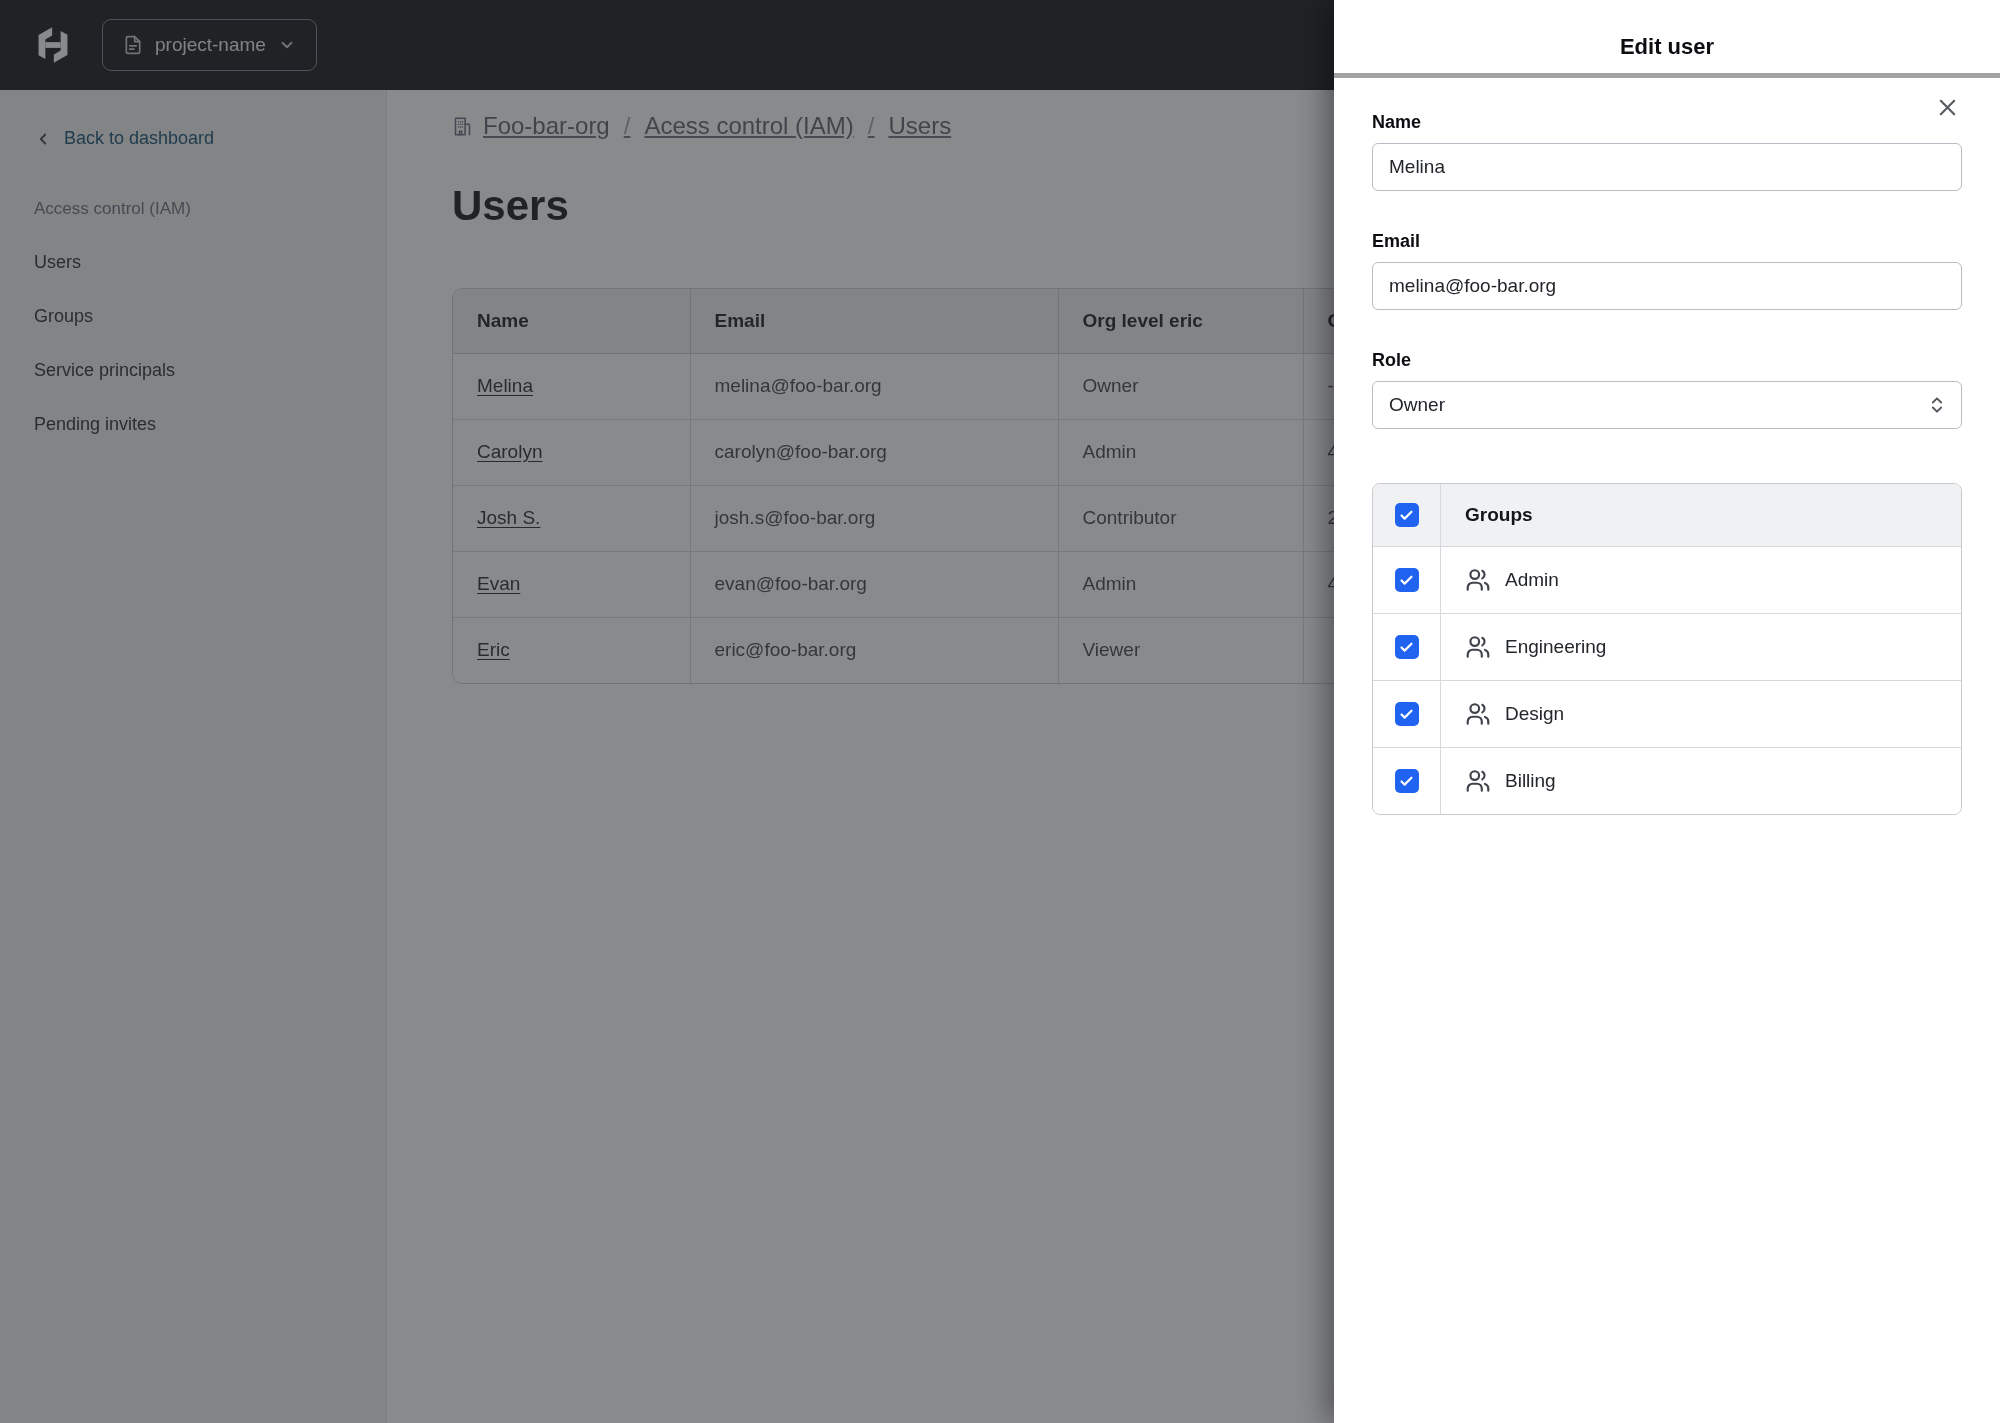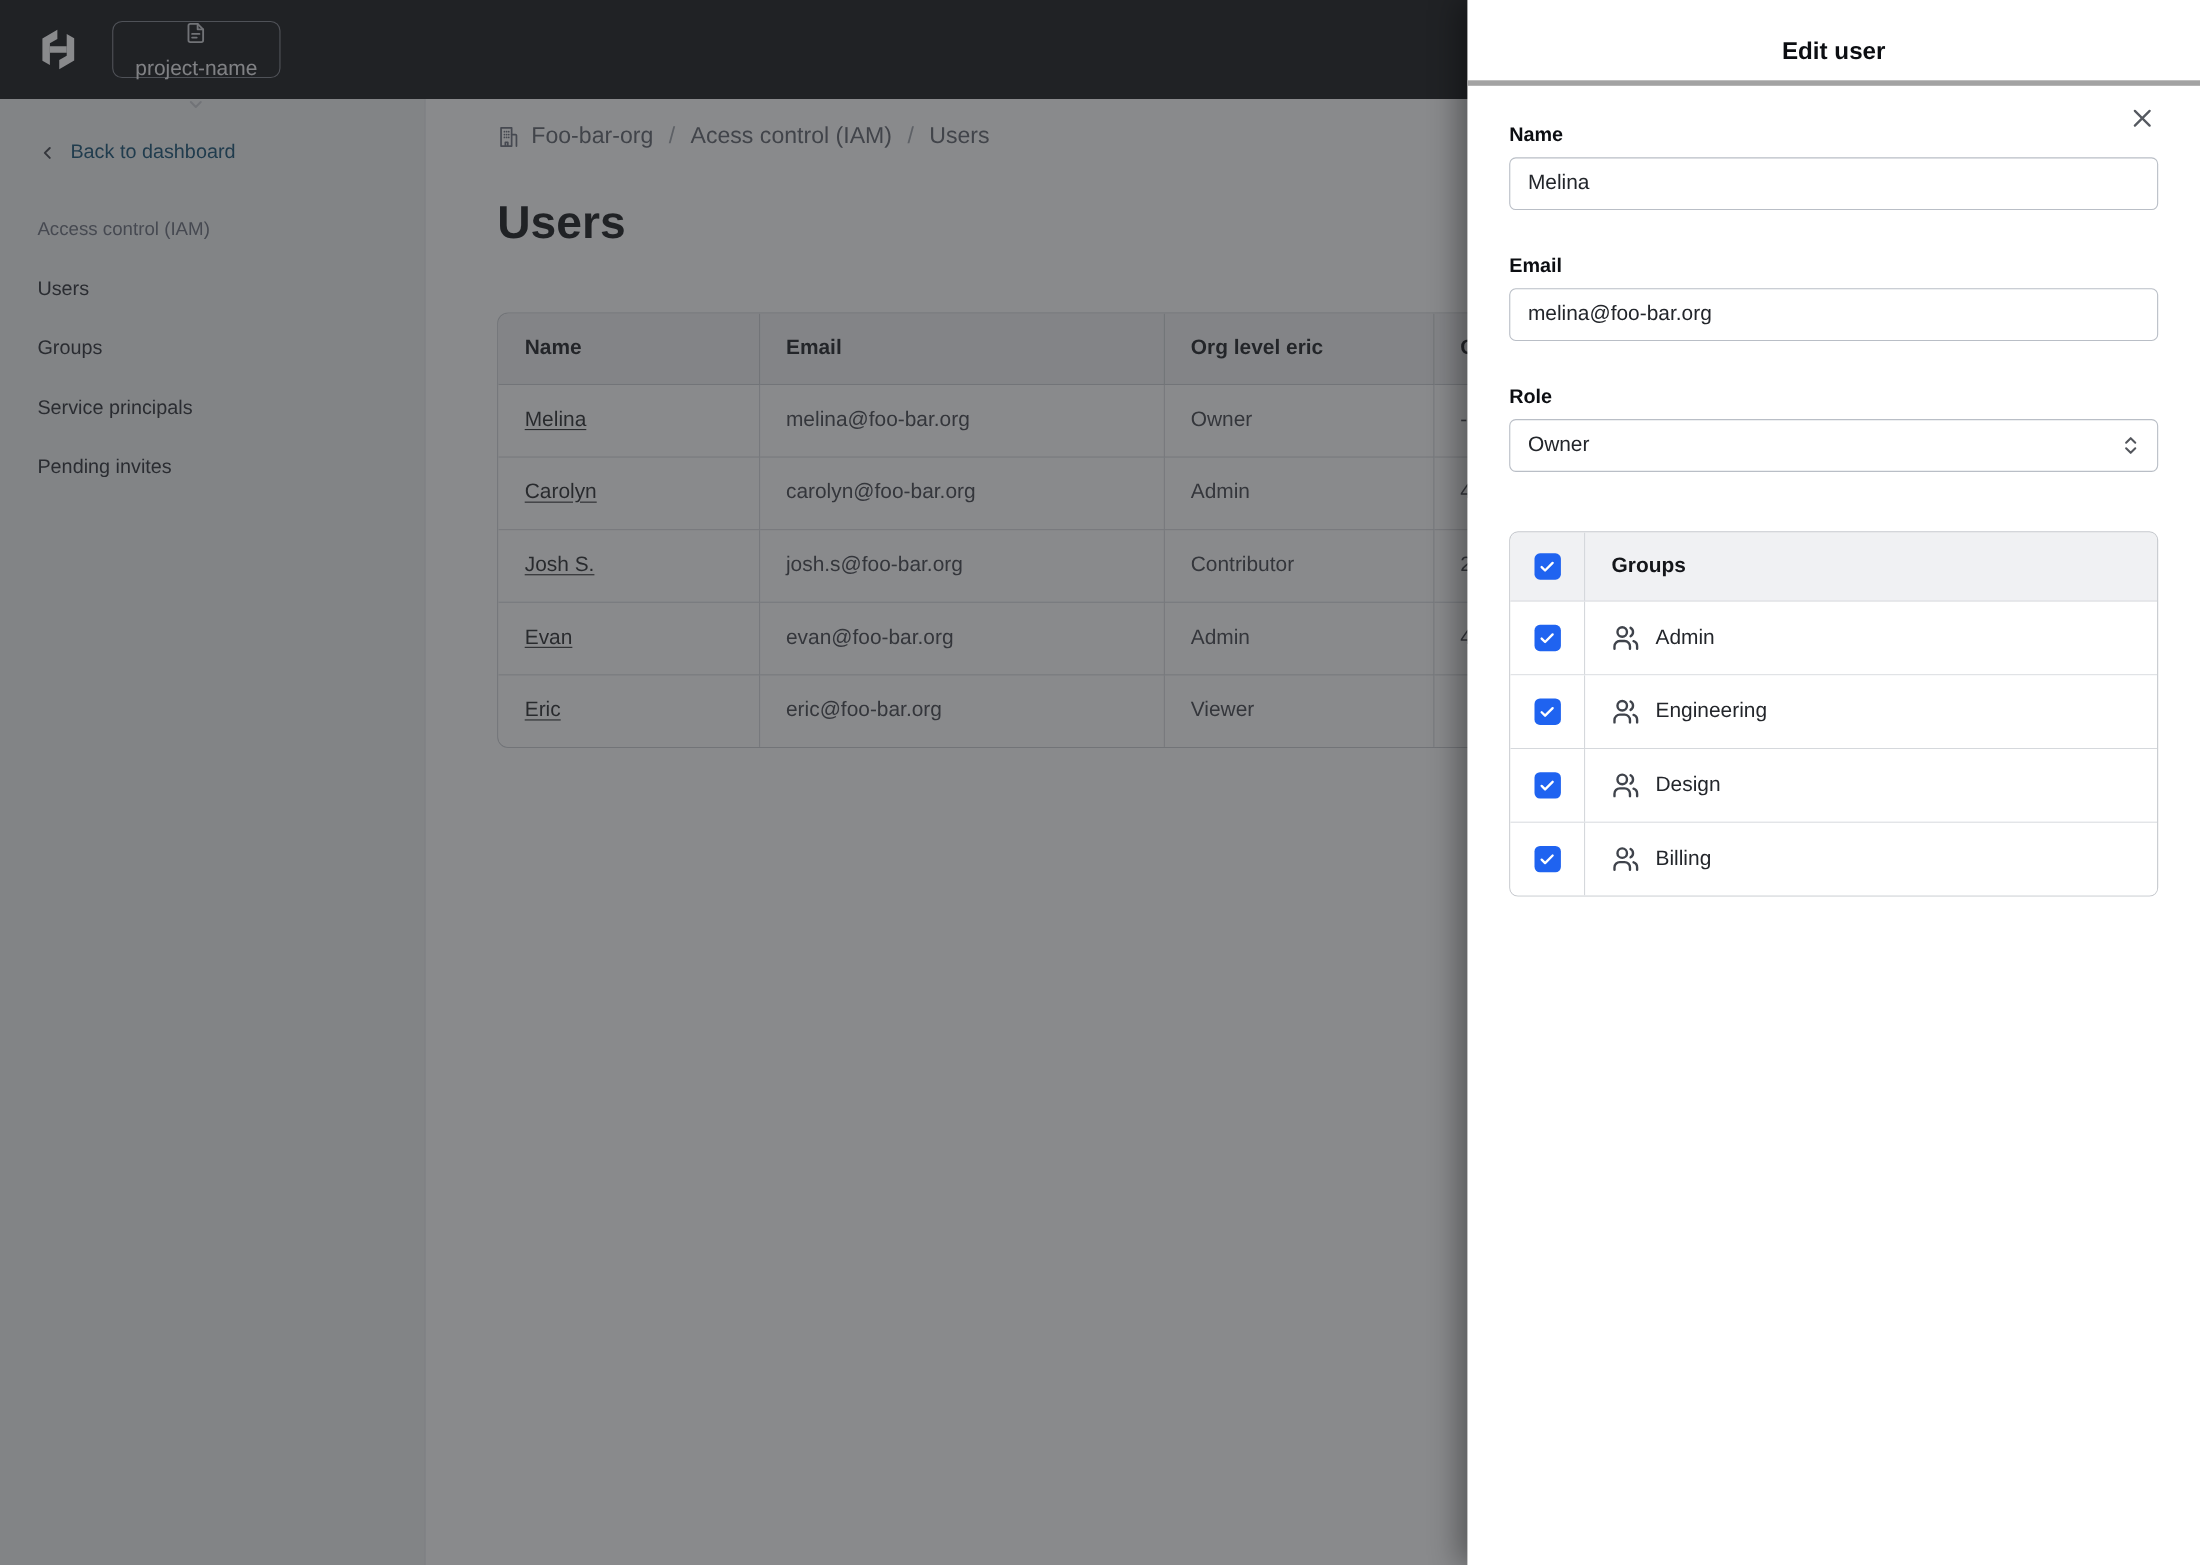--- a/index.html
+++ b/index.html
@@ -6,36 +6,36 @@
   *{box-sizing:border-box;}
   .screen{position:relative;width:2000px;height:1423px;overflow:hidden;
           font-family:"Liberation Sans",sans-serif;background:#ffffff;}
 
   
   .navbar{position:absolute;top:0;left:0;width:100%;height:90px;background:#0d0e12;
           display:flex;align-items:center;padding:0 36px;gap:32px;z-index:10;}
   .logo{width:34px;height:38px;color:#ffffff;flex:0 0 auto;}
   .proj-btn{display:flex;align-items:center;gap:12px;height:52px;padding:0 20px;
             background:transparent;border:1px solid #7a7e86;border-radius:9px;
-            color:#e9eaec;font-size:19px;font-family:inherit;cursor:pointer;flex-direction:column;}
+            color:#e9eaec;font-size:19px;font-family:inherit;cursor:pointer;}
   .proj-btn svg{flex:0 0 auto;}
 
   
   .app-body{position:absolute;top:90px;left:0;right:0;bottom:0;display:flex;}
   .sidebar{width:387px;background:#eef0f2;border-right:1px solid #e0e3e7;
            padding:38px 0 0 34px;flex:0 0 auto;}
   .back-link{display:flex;align-items:center;gap:12px;font-size:18px;color:#0c4a6e;
              cursor:pointer;width:max-content;}
   .back-link svg{color:#3b3d45;}
   .side-section-title{margin-top:50px;font-size:17px;color:#656a76;}
   .side-item{margin-top:32px;font-size:18px;color:#23262c;cursor:pointer;width:max-content;line-height:22px;}
 
   .main{flex:1;background:#ffffff;padding:0 0 0 65px;overflow:hidden;}
   .breadcrumb{margin-top:22px;display:flex;align-items:flex-end;gap:14px;
-              font-size:21px;color:#6a6e78;}
+              font-size:24px;color:#6a6e78;text-decoration:underline;}
   .crumb{color:#595d66;cursor:pointer;display:flex;align-items:center;gap:10px;}
   .crumb-sep{color:#9ba0a8;}
   .crumb svg{color:#656a76;}
   .page-title{margin:40px 0 0 0;font-size:42px;line-height:52px;font-weight:700;color:#0c0e12;}
 
   
   .table-wrap{margin-top:56px;width:1097px;border:1px solid #c9ccd1;border-radius:10px;overflow:hidden;}
   table.users{border-collapse:collapse;width:1095px;table-layout:fixed;}
   .users th{height:64px;background:#f1f2f4;text-align:left;font-size:19px;font-weight:700;
             color:#14161a;padding:0 0 0 24px;border-bottom:1px solid #c9ccd1;}

